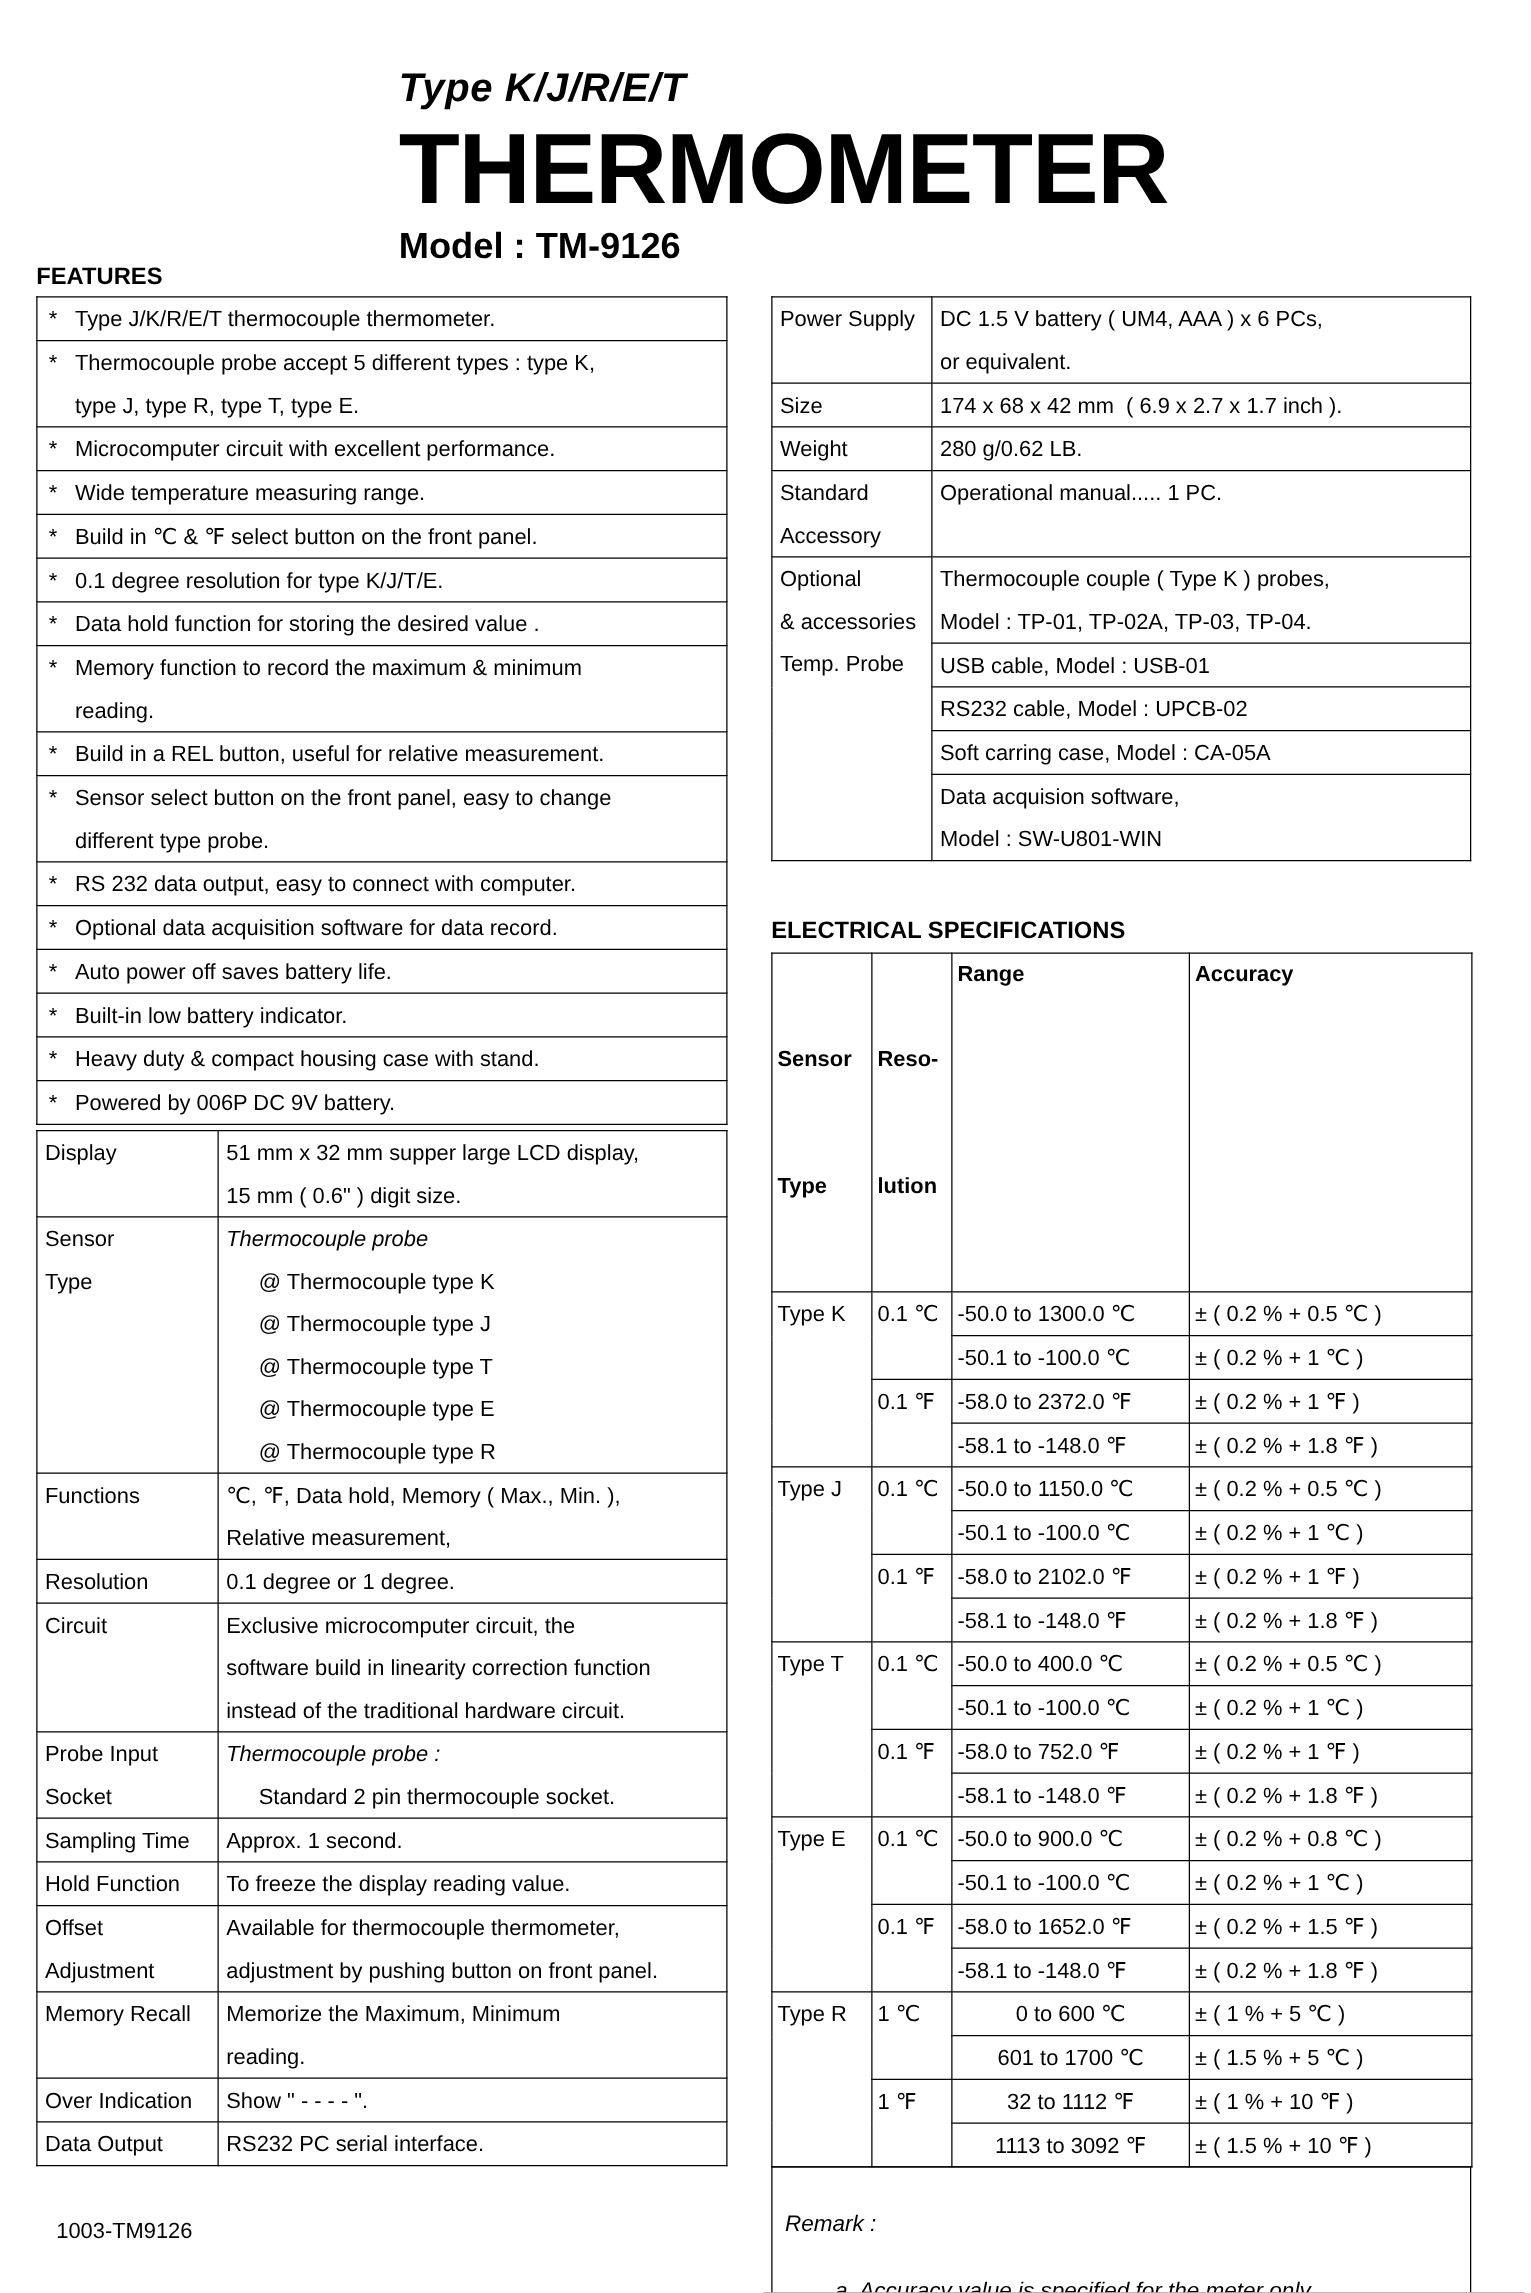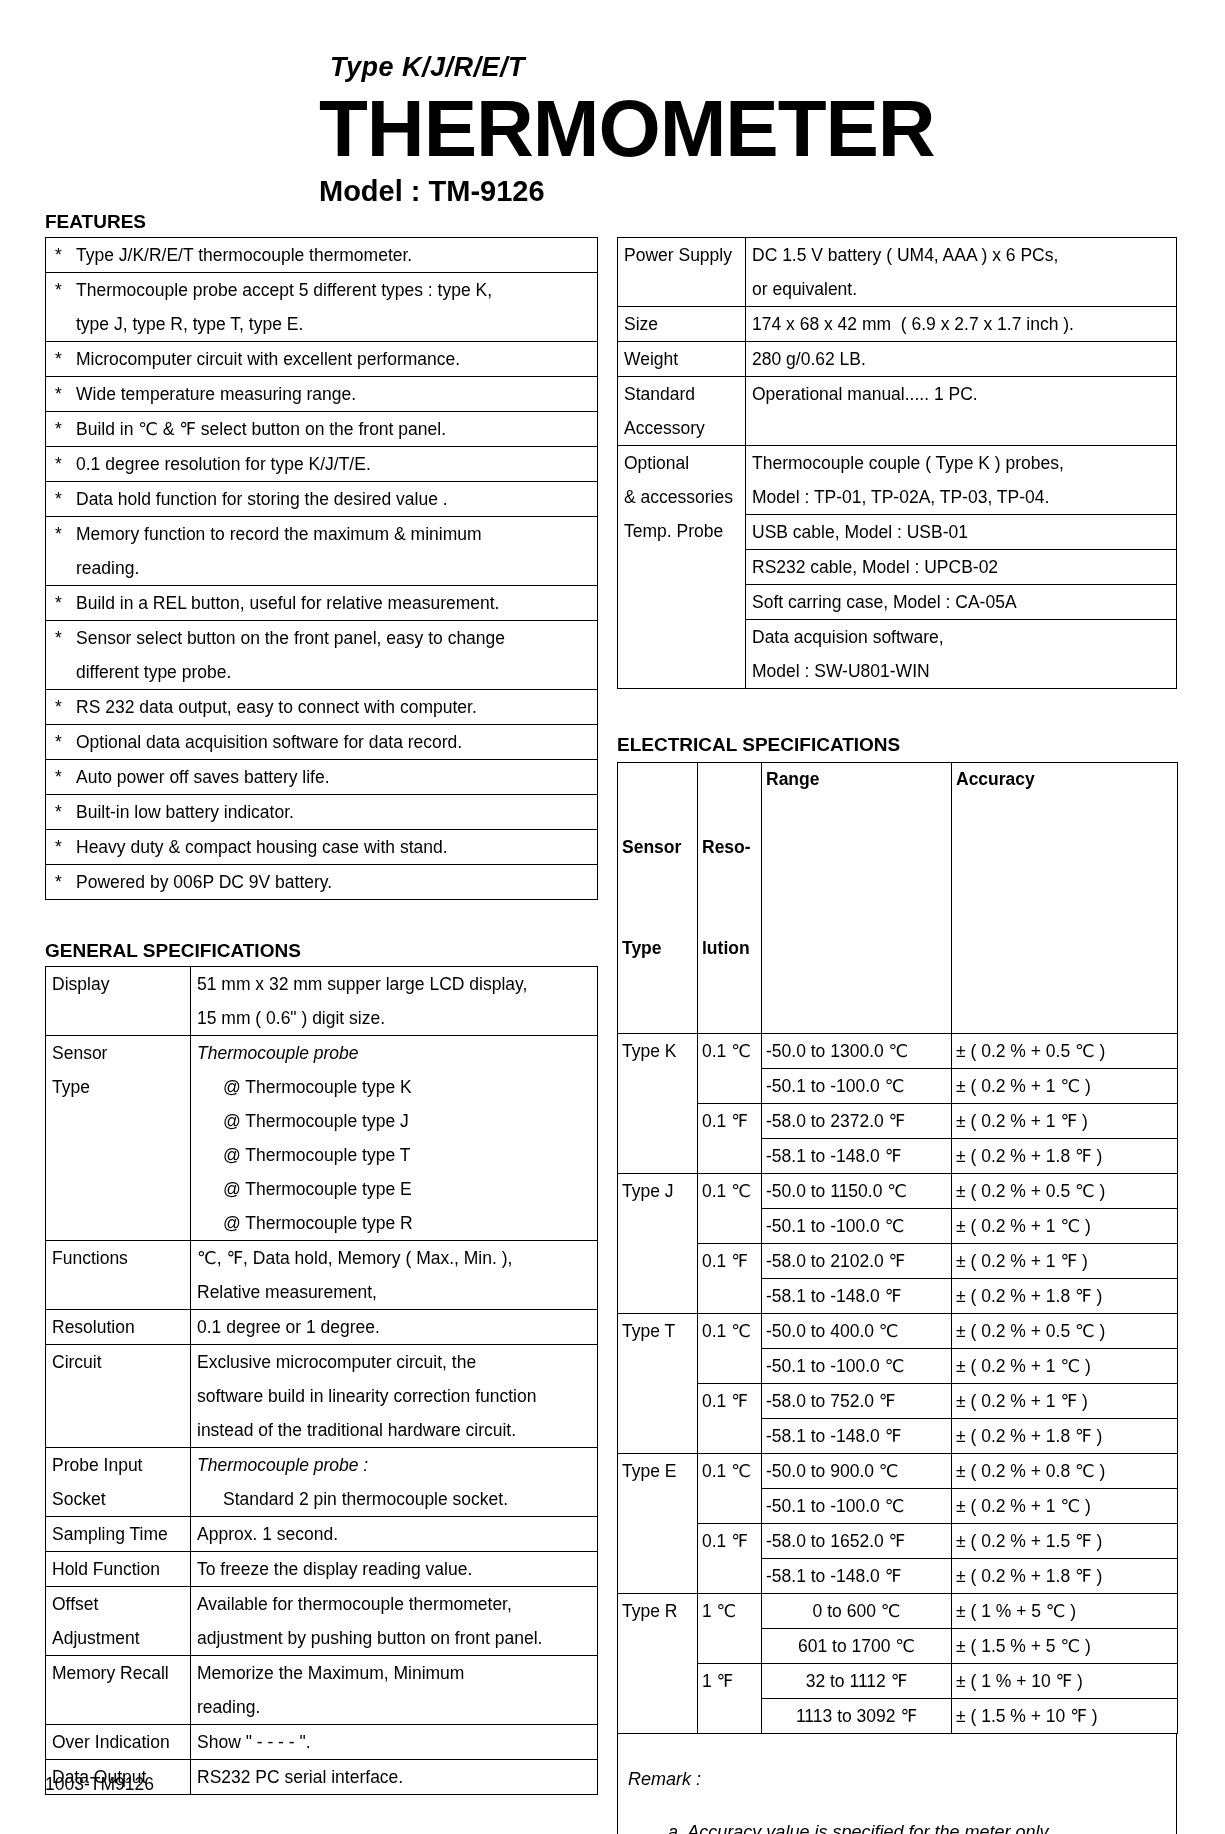--- a/index.html
+++ b/index.html
@@ -6,32 +6,32 @@
   html,body { margin:0; padding:0; background:#888; }
   .page{
     position:relative; width:1225px; height:1834px; margin:0 auto;
     background:#ffffff; color:#000;
     font-family:"Liberation Sans","DejaVu Sans",sans-serif;
     font-size:17.5px;
     overflow:hidden;
   }
   
   .hdr{ position:absolute; left:319px; top:52px; }
-  .hdr .tl{ font-style:italic; font-weight:700; font-size:27px; letter-spacing:.5px;margin-left:11px; }
+  .hdr .tl{ font-style:italic; font-weight:700; font-size:32px; letter-spacing:.5px; }
   .hdr .ti{ font-weight:700; font-size:80px; line-height:1.0; letter-spacing:-1px; margin-top:6px; }
   .hdr .mo{ font-weight:700; font-size:29px; margin-top:6px; }
   
   .sh{ font-weight:700; font-size:19px; line-height:22px; }
   .ln{ line-height:34px; height:34px; white-space:pre; overflow:hidden; }
   .lnh{ line-height:33px; height:33px; white-space:pre; }
   .ital{ font-style:italic; }
   .ind{ padding-left:26px; }
   table{ border-collapse:collapse; table-layout:fixed; }
   
-  .leftcol{ position:absolute; left:45px; top:211px; width:553px; }
+  .leftcol{ position:absolute; left:29px; top:211px; width:553px; }
   .rightcol{ position:absolute; left:617px; top:237px; width:560px; }
   
   .feat{ width:553px; margin-top:4px; }
   .feat td{ border:1.5px solid #000; padding:0 4px 0 30px; position:relative; vertical-align:top; }
   .star{ position:absolute; left:9px; top:0; line-height:34px; }
   
   .gsh{ margin-top:40px; }
   .spec{ width:553px; margin-top:4px;border-radius:12px; }
   .spec td{ border:1.5px solid #000; vertical-align:top; padding:0 4px 0 6px; }
   .spec td.lab{ width:145px; }
@@ -172,21 +172,20 @@
           </tr>
       <tr>
             <td>
         <span class="star">*</span>
         <div class="ln">Powered by 006P DC 9V battery.</div>
       </td>
           </tr>
     </tbody>
       </table>
 
-    <div class="sh gsh">GENERAL SPECIFICATIONS</div>
 
     <table class="spec">
       <tbody>
           <tr>
         <td class="lab">
               <div class="ln">Display</div>
             </td>
         <td>
           <div class="ln">51 mm x 32 mm supper large LCD display,</div>
           <div class="ln">15 mm ( 0.6" ) digit size.</div>

